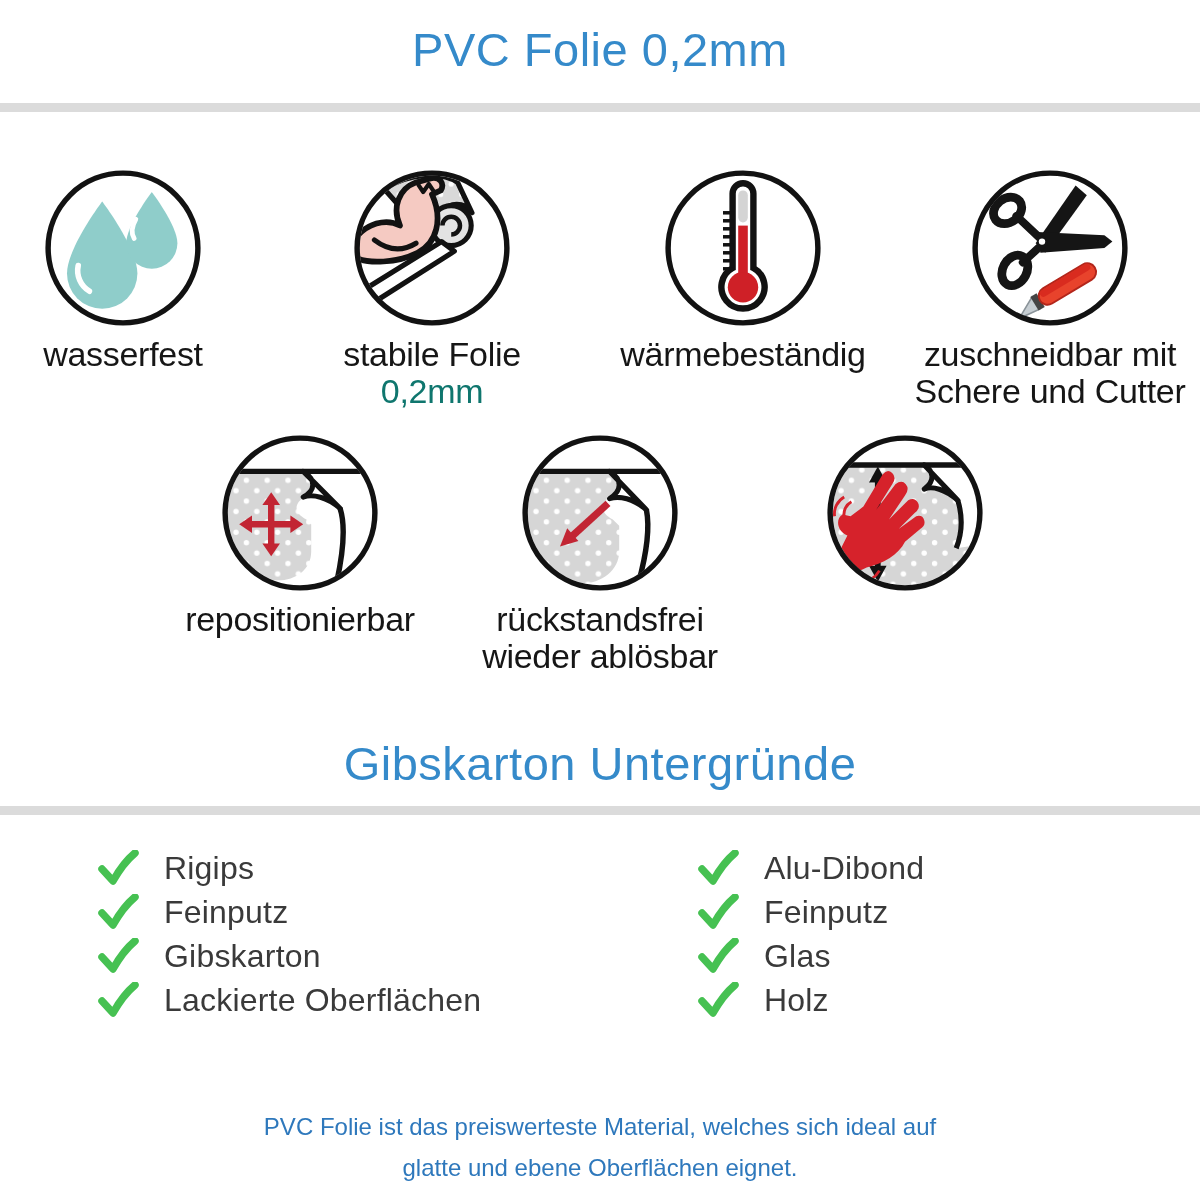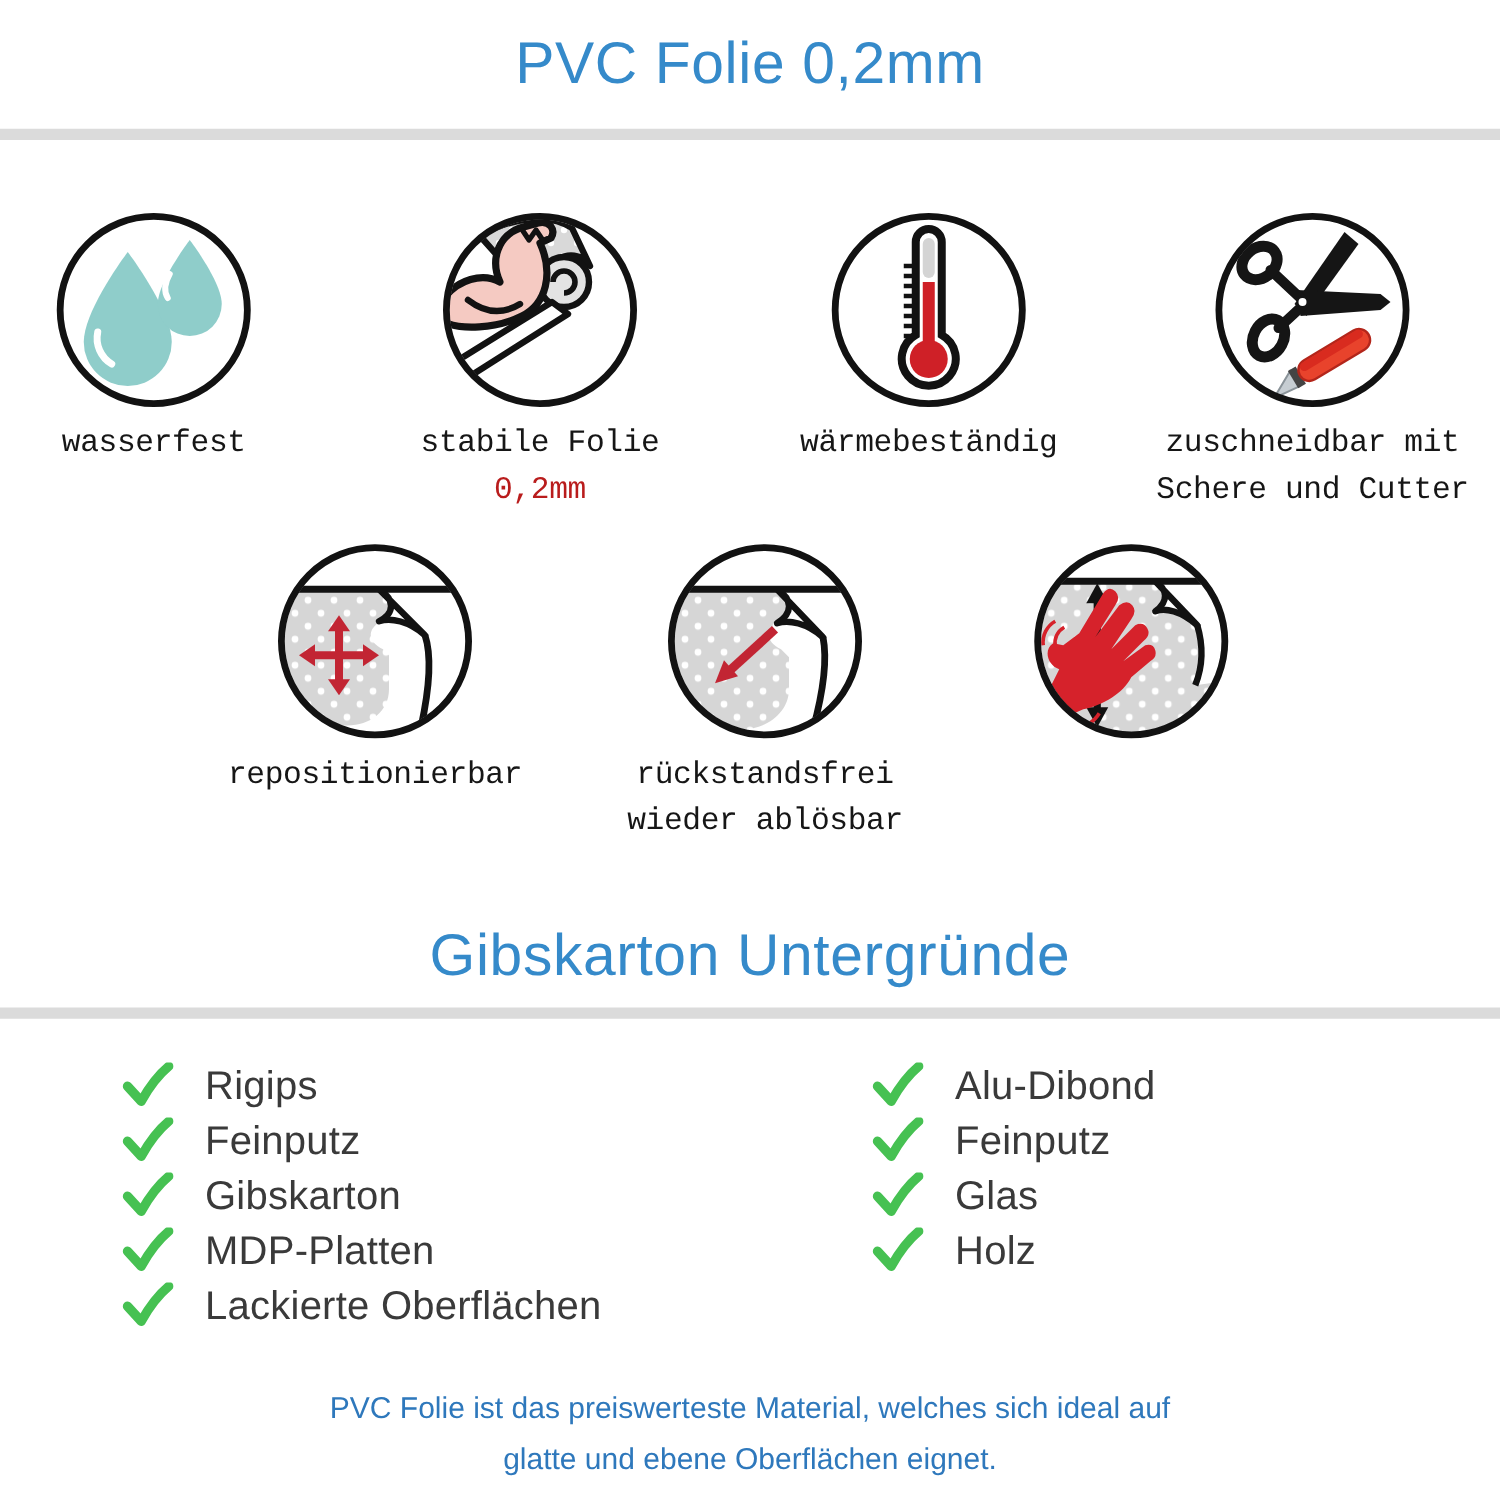--- a/index.html
+++ b/index.html
@@ -9,23 +9,23 @@
         font-size:47px;font-weight:500;color:#358ACA;letter-spacing:.5px;}
   #title{top:22px;}
   #subheading{top:736px;}
   .divider{position:absolute;left:0;width:100%;height:9px;background:#DBDBDB;}
   #divider1{top:103px;}
   #divider2{top:806px;}
   .row{position:absolute;left:0;width:100%;height:250px;}
   #row1{top:168px;}
   #row2{top:433px;}
   .feature{position:absolute;top:0;display:flex;flex-direction:column;align-items:center;}
-  .caption{margin-top:8px;font-size:25px;line-height:37px;color:#161616;text-align:center;
-           white-space:pre-line;letter-spacing:-0.3px;font-family:Liberation Mono, monospace;}
-  .caption.sub{margin-top:0;color:#b91c1c;}
+  .caption{margin-top:8px;font-size:34px;line-height:37px;color:#161616;text-align:center;
+           white-space:pre-line;letter-spacing:-0.3px;}
+  .caption.sub{margin-top:0;color:#0f766e;}
   .lists{position:absolute;top:850px;left:0;width:100%;display:flex;}
   .col-left{margin-left:97px;width:600px;}
   .list-item{display:flex;align-items:center;gap:25px;margin-bottom:8px;}
   .list-item .txt{font-size:32px;line-height:36px;color:#3A3A3A;font-weight:500;letter-spacing:.2px;}
   .check{flex:0 0 auto;}
   .footer{position:absolute;top:1106px;left:0;width:100%;text-align:center;
           font-size:24px;line-height:41px;color:#2E78BC;font-weight:500;white-space:pre-line;}
   svg{display:block;}
 </style>
 </head>
@@ -154,21 +154,21 @@
             <polygon points="32,77 26.5,69 37.5,69"></polygon>
             <polygon points="12,57 20,51.5 20,62.5"></polygon>
             <polygon points="52,57 44,51.5 44,62.5"></polygon>
           </g>
         </g>
         <circle cx="50" cy="50" r="46.8" fill="none" stroke="#121212" stroke-width="3.4"></circle>
       </svg>
       <div class="caption">repositionierbar</div>
     </div>
 
-    <div class="feature" style="left:452px;width:320px;">
+    <div class="feature" style="left:440px;width:320px;">
       <svg width="160" height="160" viewBox="0 0 100 100">
         <defs>
           <clipPath id="c6">
               <circle cx="50" cy="50" r="45.2"></circle>
             </clipPath>
           <pattern id="p6" width="13" height="13" patternUnits="userSpaceOnUse">
             <rect width="13" height="13" fill="#D6D6D6"></rect>
             <circle cx="3.5" cy="3.5" r="1.7" fill="#fff"></circle>
             <circle cx="10" cy="10" r="1.7" fill="#fff"></circle>
           </pattern>
@@ -243,26 +243,20 @@
       <div class="list-item">
         <svg class="check" width="42" height="36" viewBox="0 0 42 36">
             <path d="M5,19 L16,31 Q26,13 38,3" fill="none" stroke="#46C152" stroke-width="7.5" stroke-linecap="round" stroke-linejoin="round"></path>
           </svg>
         <span class="txt">Gibskarton</span>
       </div>
       <div class="list-item">
         <svg class="check" width="42" height="36" viewBox="0 0 42 36">
             <path d="M5,19 L16,31 Q26,13 38,3" fill="none" stroke="#46C152" stroke-width="7.5" stroke-linecap="round" stroke-linejoin="round"></path>
           </svg>
-        <span class="txt">MDP-Platten</span>
-      </div>
-      <div class="list-item">
-        <svg class="check" width="42" height="36" viewBox="0 0 42 36">
-            <path d="M5,19 L16,31 Q26,13 38,3" fill="none" stroke="#46C152" stroke-width="7.5" stroke-linecap="round" stroke-linejoin="round"></path>
-          </svg>
         <span class="txt">Lackierte Oberflächen</span>
       </div>
     </div>
     <div class="col-right">
       <div class="list-item">
         <svg class="check" width="42" height="36" viewBox="0 0 42 36">
             <path d="M5,19 L16,31 Q26,13 38,3" fill="none" stroke="#46C152" stroke-width="7.5" stroke-linecap="round" stroke-linejoin="round"></path>
           </svg>
         <span class="txt">Alu-Dibond</span>
       </div>

